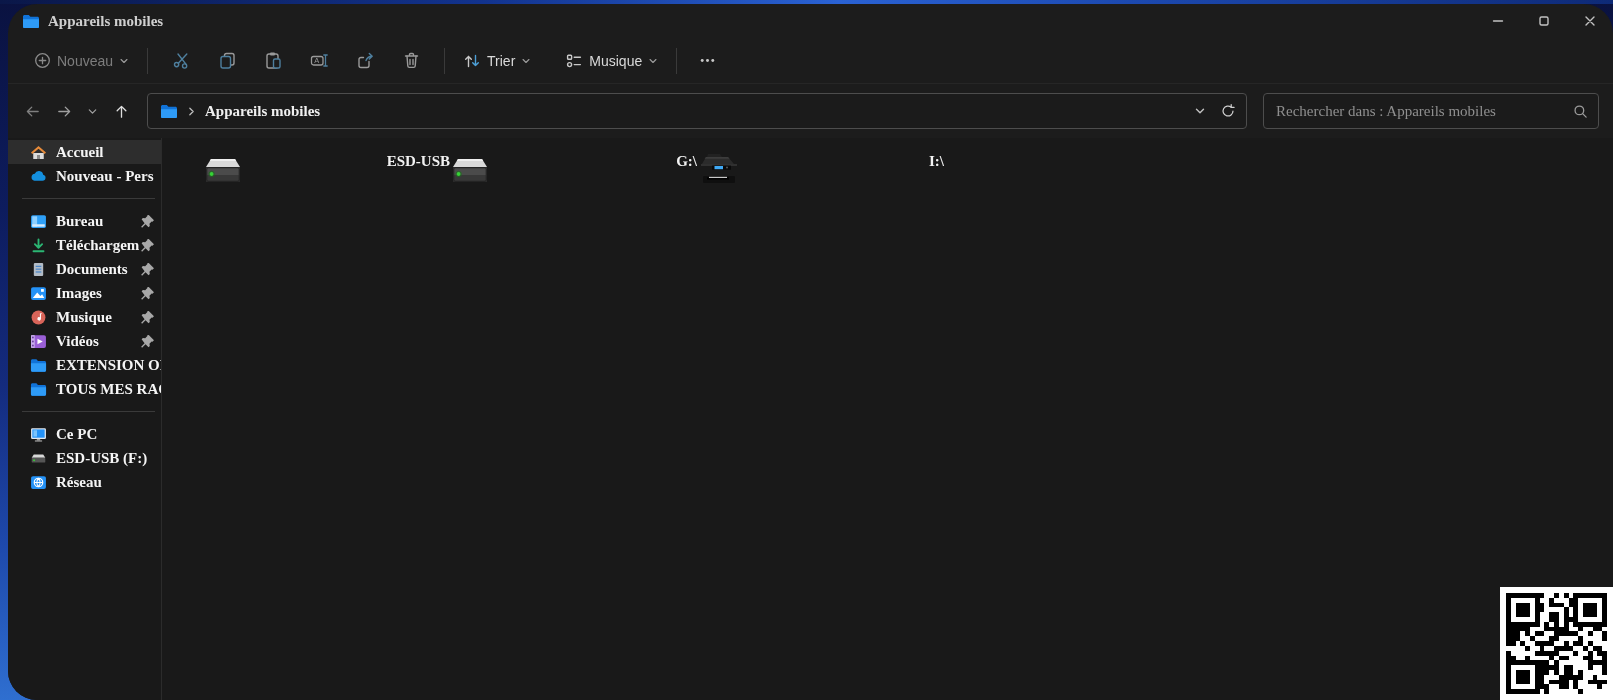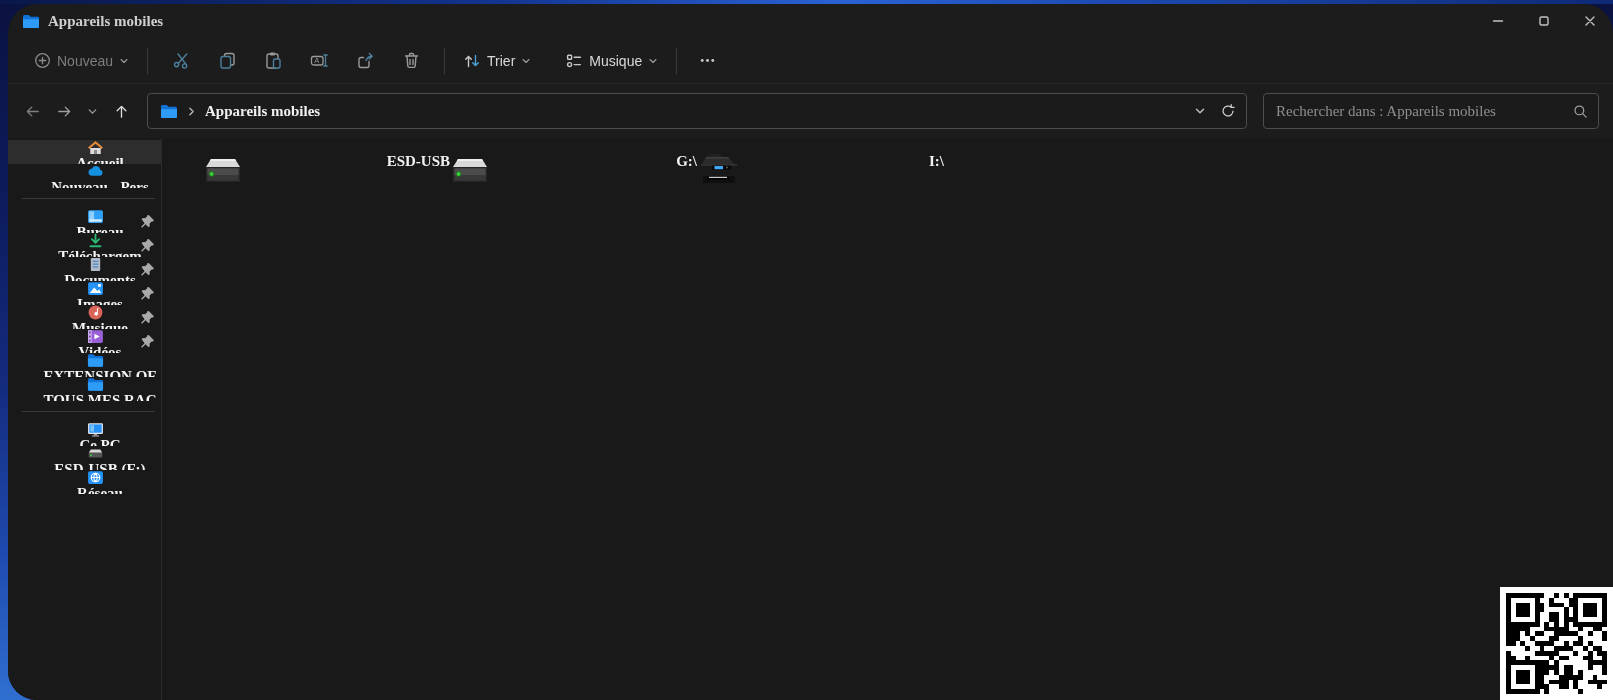--- a/index.html
+++ b/index.html
@@ -50,21 +50,21 @@
   .searchbox{ flex:none; margin-left:12px; width:336px; height:36px; border:1px solid #4d4d4d; border-radius:4px;
     background:#1b1b1b; display:flex; align-items:center; padding:0 10px 0 12px; }
   .searchbox input{ flex:1; background:transparent; border:none; outline:none;
     font-family:"Liberation Serif", serif; font-size:15px; color:#eab308; }
   .searchbox input::placeholder{ color:#8f8f8f; opacity:1; }
   .searchbox .ic{ width:15px; height:15px; color:#9a9a9a; }
 
   
   .main{ flex:1; display:flex; min-height:0; background:#191919; }
   .sidebar{ width:154px; flex:none; border-right:1px solid #2b2b2b; padding-top:2px; overflow:hidden; }
-  .srow{ height:24px; display:flex; align-items:center; padding-left:22px; white-space:nowrap; overflow:hidden; position:relative;flex-direction:column; }
+  .srow{ height:24px; display:flex; align-items:center; padding-left:22px; white-space:nowrap; overflow:hidden; position:relative; }
   .srow.sel{ background:#2d2d2d; }
   .srow .ic{ width:17px; height:15px; flex:none; }
   .slabel{ font-family:"Liberation Serif", serif; font-weight:700; font-size:15px; color:#f5f5f5; margin-left:9px; }
   .pin{ position:absolute; right:5px; top:5px; width:13px; height:13px; color:#a8a8a8; }
   .sdiv{ height:1px; background:#3a3a3a; margin:10px 6px 10px 14px; }
 
   
   .content{ flex:1; padding:14px 0 0 41px; display:flex; align-items:flex-start; }
   .tile{ width:247px; height:40px; display:flex; align-items:flex-start; gap:14px;justify-content:space-between; }
   .tile .ic{ width:40px; height:35px; flex:none; }

